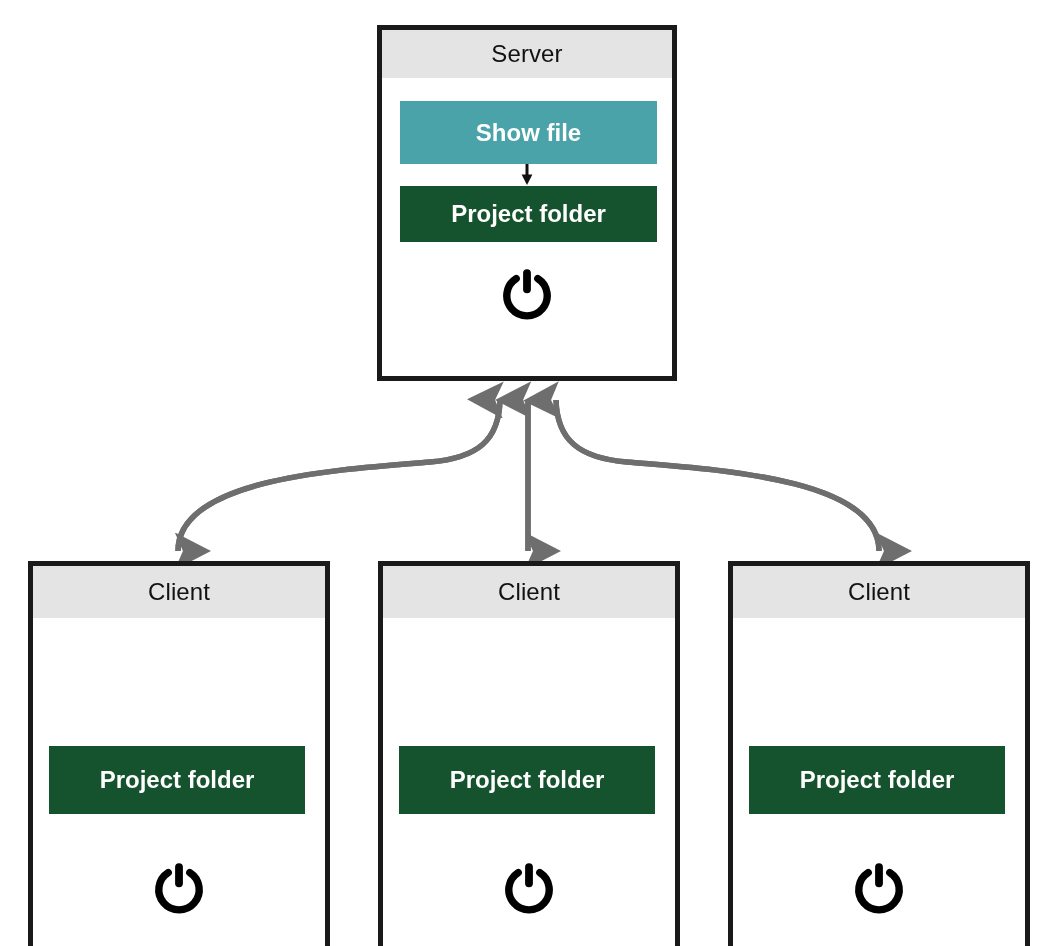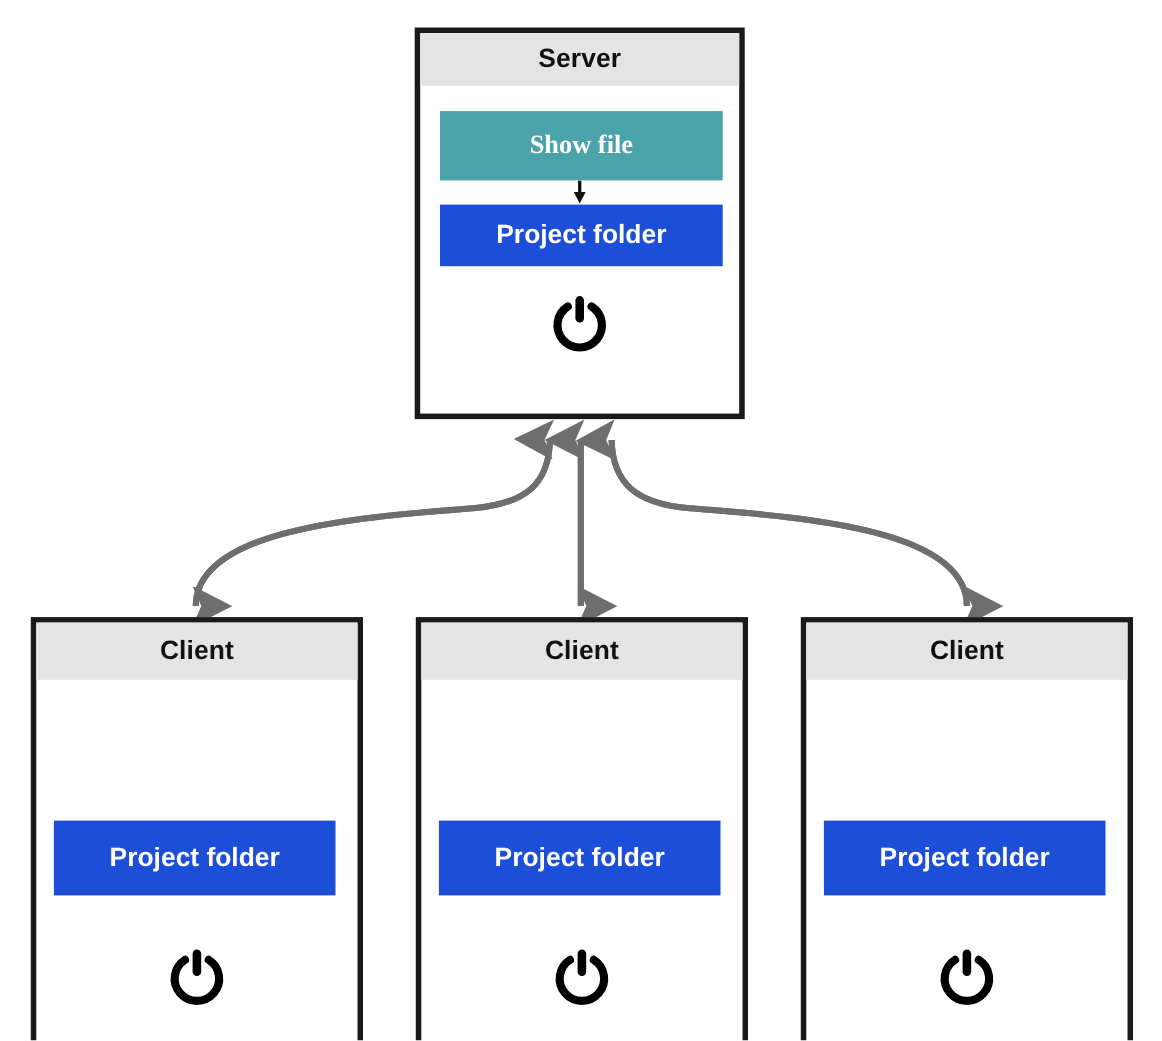--- a/index.html
+++ b/index.html
@@ -34,21 +34,21 @@
     position: absolute;
     box-sizing: border-box;
     background: #ffffff;
     border: 5px solid #1a1a1a;
   }
   .machine-header {
     box-sizing: border-box;
     width: 100%;
     background: #e4e4e4;
     color: #111111;
-    font-weight: bold;
+    font-weight: normal;
     text-align: center;
     letter-spacing: 0.1px;
   }
   .machine-body {
     position: relative;
     width: 100%;
   }
 
   
   #server-box {
@@ -84,28 +84,27 @@
     box-sizing: border-box;
     display: flex;
     align-items: center;
     justify-content: center;
     color: #ffffff;
     font-weight: bold;
     font-size: 24px;
     white-space: nowrap;
   }
   .bar-teal   { background: #4aa3a8; }
-  .bar-orange { background: #1d4ed8; }
+  .bar-orange { background: #14532d; }
 
   #server-show-file {
     left: 18px;
     top: 23px;
     width: 257px;
     height: 63px;
-    font-family: Liberation Serif, serif;
   }
   #server-project-folder {
     left: 18px;
     top: 108px;
     width: 257px;
     height: 56px;
   }
   .client-project-folder {
     left: 16px;
     top: 128px;

